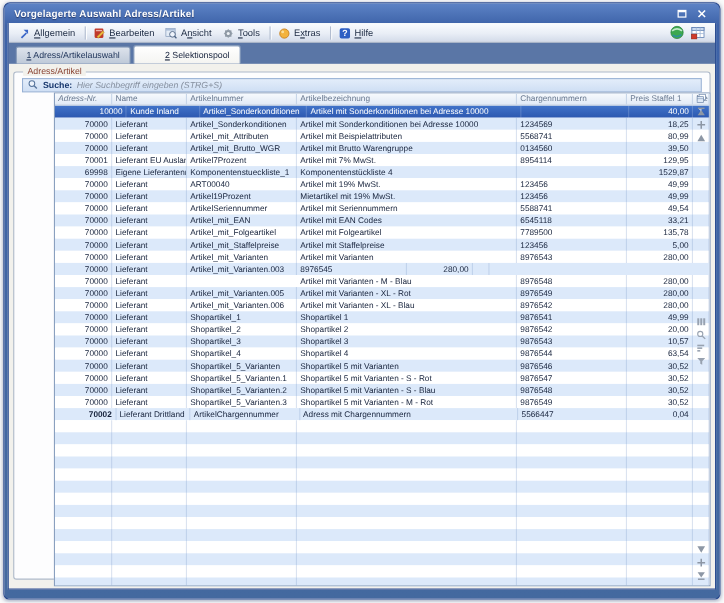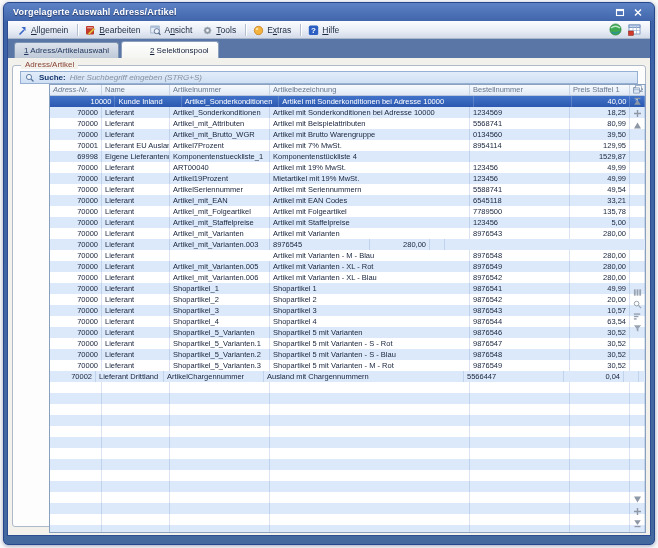--- a/index.html
+++ b/index.html
@@ -201,21 +201,21 @@
             <span class="search-label">Suche:</span>
             <span class="search-ph">Hier Suchbegriff eingeben (STRG+S)</span>
           </div>
 
           <div class="grid">
             <div class="gridhead" id="gridhead">
                 <div class="hcell" style="width: 52px; font-style: italic;">Adress-Nr.</div>
                 <div class="hcell" style="width: 68px;">Name</div>
                 <div class="hcell" style="width: 100px;">Artikelnummer</div>
                 <div class="hcell" style="width: 200px;">Artikelbezeichnung</div>
-                <div class="hcell" style="width: 100px;">Bestellnummer</div>
+                <div class="hcell" style="width: 100px;">Chargennummern</div>
                 <div class="hcell" style="width: 60px;">Preis Staffel 1</div>
                 <div class="hcell" style="width: 15px;">Me</div>
               </div>
             <div class="gridrows" id="gridrows">
                 <div class="row sel">
                   <div class="cell r" style="width: 67px;">10000</div>
                   <div class="cell" style="width: 68px;">Kunde Inland</div>
                   <div class="cell" style="width: 100px;">Artikel_Sonderkonditionen</div>
                   <div class="cell" style="width: 200px;">Artikel mit Sonderkonditionen bei Adresse 10000</div>
                   <div class="cell" style="width: 100px;"></div>
@@ -431,24 +431,24 @@
                 <div class="row">
                   <div class="cell r" style="width: 52px;">70000</div>
                   <div class="cell" style="width: 68px;">Lieferant</div>
                   <div class="cell" style="width: 100px;">Shopartikel_5_Varianten.3</div>
                   <div class="cell" style="width: 200px;">Shopartikel 5 mit Varianten - M - Rot</div>
                   <div class="cell" style="width: 100px;">9876549</div>
                   <div class="cell r" style="width: 60px;">30,52</div>
                   <div class="cell c" style="width: 15px;"></div>
                 </div>
                 <div class="row alt">
-                  <div class="cell r" style="width: 46px;">70002</div>
+                  <div class="cell r" style="width: 56px; font-weight: bold;">70002</div>
                   <div class="cell" style="width: 68px;">Lieferant Drittland</div>
                   <div class="cell" style="width: 100px;">ArtikelChargennummer</div>
-                  <div class="cell" style="width: 200px;">Ausland mit Chargennummern</div>
+                  <div class="cell" style="width: 200px;">Adress mit Chargennummern</div>
                   <div class="cell" style="width: 100px;">5566447</div>
                   <div class="cell r" style="width: 60px;">0,04</div>
                   <div class="cell c" style="width: 15px;"></div>
                 </div>
                 <div class="row">
                   <div class="cell r" style="width: 52px;"></div>
                   <div class="cell" style="width: 68px;"></div>
                   <div class="cell" style="width: 100px;"></div>
                   <div class="cell" style="width: 200px;"></div>
                   <div class="cell" style="width: 100px;"></div>

